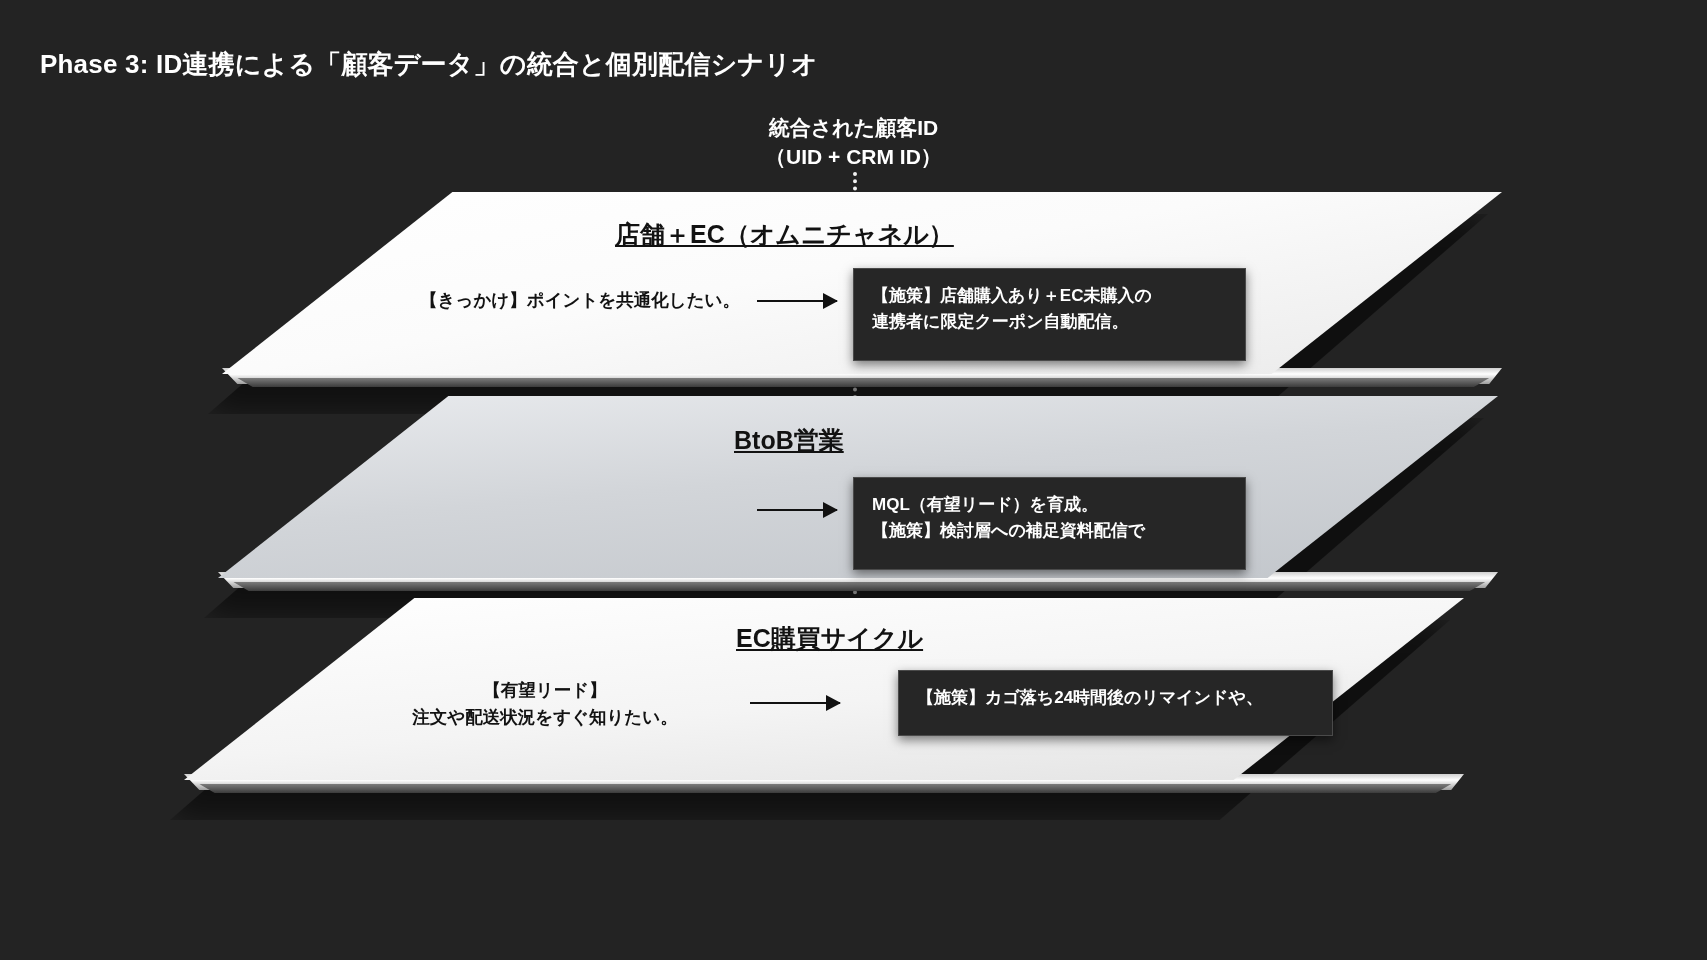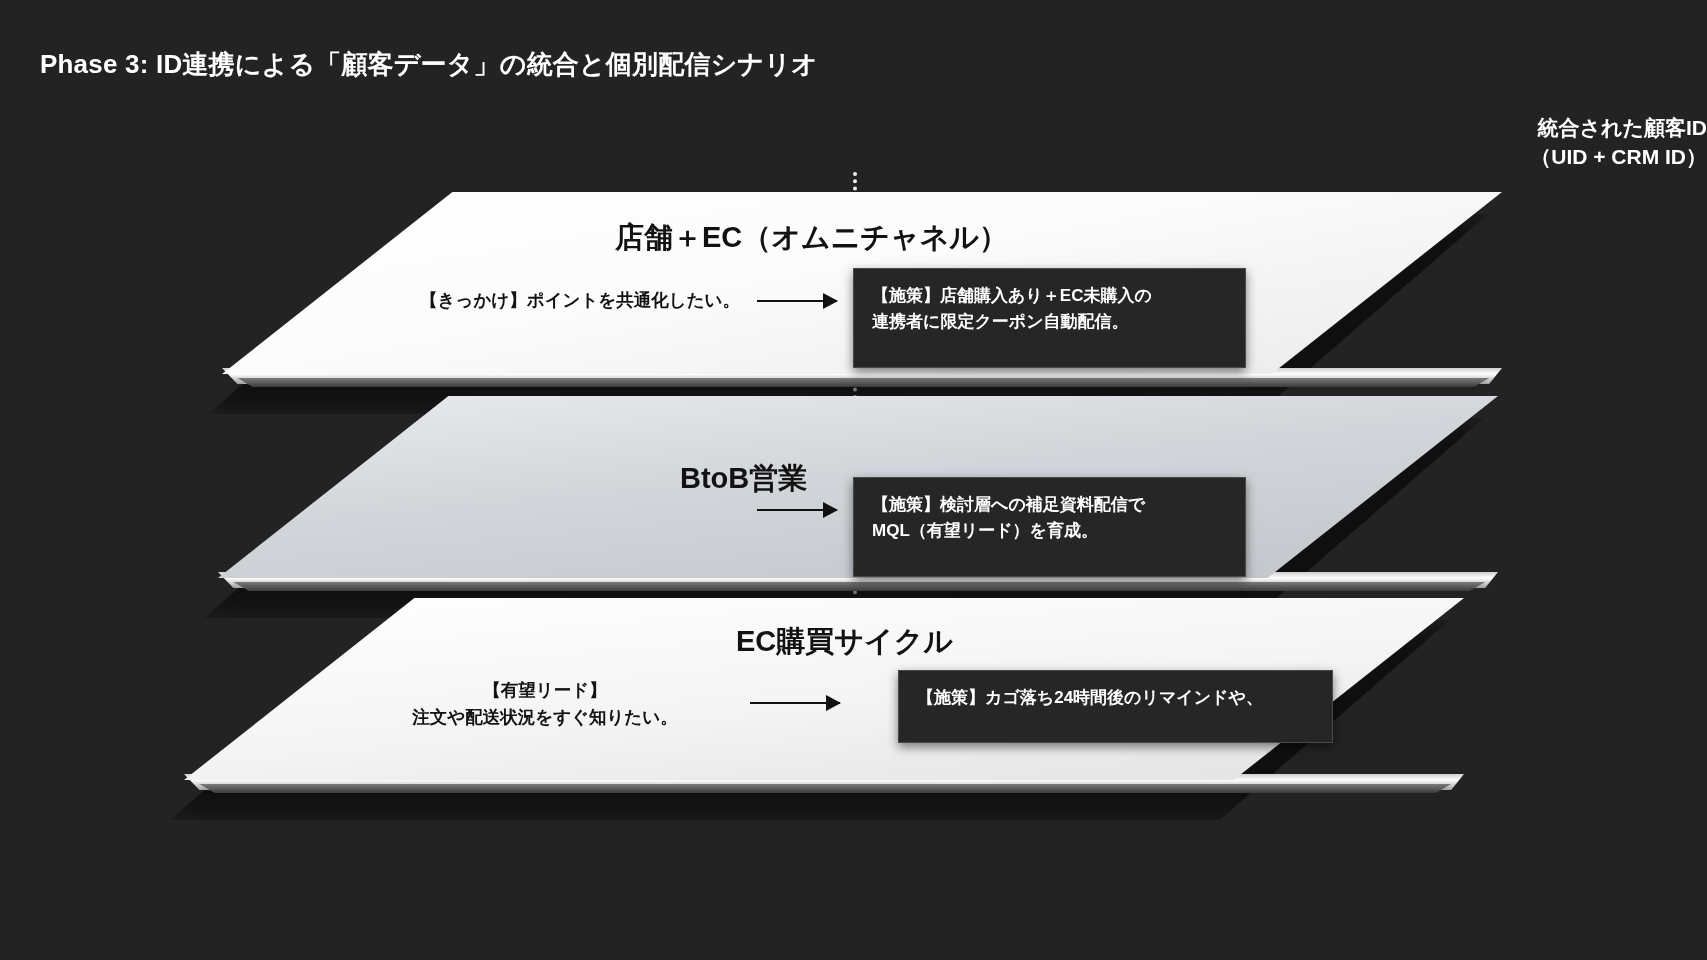--- a/index.html
+++ b/index.html
@@ -14,21 +14,21 @@
   
   .title {
     position:absolute; left:40px; top:26px;
     color:#ffffff; font-size:26px; font-weight:bold;
     letter-spacing:0.2px; white-space:nowrap;margin-top:21px;
   }
 
   
   .id-label {
     position:absolute; left:0; top:114px; width:1707px;
-    text-align:right; color:#ffffff;
+    text-align:center; color:#ffffff;
     font-size:21px; font-weight:bold; line-height:1.38;
     pointer-events:none;
   }
   .id-label .l2 { display:block; }
 
   
   .dotline {
     position:absolute;
     left:853px; width:0;
     border-left:4px dotted #f2f2f2;
@@ -64,21 +64,21 @@
     background:linear-gradient(to bottom,#7b7b7b,#3b3b3b);
   }
 
   .surface-white { background:linear-gradient(170deg,#ffffff 0%,#fbfbfb 45%,#eaeaea 100%); }
   .surface-grey  { background:linear-gradient(175deg,#e9ebee 0%,#d2d5d9 45%,#c2c6cb 100%); }
   .surface-white2{ background:linear-gradient(175deg,#ffffff 0%,#f4f4f4 55%,#e2e2e2 100%); }
 
   
   .layer-title {
     position:absolute; color:#121212;
-    font-size:29px; font-weight:bold; white-space:nowrap;
+    font-size:25px; font-weight:bold; white-space:nowrap;text-decoration:underline;
   }
   .trigger {
     position:absolute; color:#121212;
     font-size:17.5px; font-weight:bold; line-height:1.55;
     white-space:nowrap;
   }
   .trigger.right { text-align:right; }
   .trigger.center { text-align:center; }
 
   .arrow { position:absolute; height:2px; background:#111; }
@@ -89,21 +89,21 @@
     border-bottom:8px solid transparent;
     border-left:15px solid #111;
   }
 
   .measure-box {
     position:absolute;
     background:#262626;
     border:1px solid #4a4a4a;
     color:#ffffff;
     font-size:17px; font-weight:bold; line-height:1.55;
-    padding:14px 18px 31px 18px;
+    padding:14px 18px 24px 18px;
     white-space:nowrap;
     box-shadow:0 4px 10px rgba(0,0,0,0.5);
   }
 </style>
 </head>
 <body>
 
 <div id="root">
 
   <div class="title">Phase 3: ID連携による「顧客データ」の統合と個別配信シナリオ</div>
@@ -135,25 +135,25 @@
     <div>【施策】店舗購入あり＋EC未購入の</div>
     <div>連携者に限定クーポン自動配信。</div>
   </div>
 
   <div class="layer" style="left:218px; top:396px;">
     <div class="slab-shadow"></div>
     <div class="slab-edge"></div>
     <div class="slab-edge2"></div>
     <div class="slab-top surface-grey"></div>
   </div>
-  <div class="layer-title" style="left:680px; top:424px;margin-top:35px;">BtoB営業</div>
+  <div class="layer-title" style="left:734px; top:424px;">BtoB営業</div>
   <div class="arrow" style="left:757px; top:509px; width:80px;"></div>
   <div class="measure-box" style="left:853px; top:477px; width:393px;">
+    <div>MQL（有望リード）を育成。</div>
     <div>【施策】検討層への補足資料配信で</div>
-    <div>MQL（有望リード）を育成。</div>
   </div>
 
   <div class="layer" style="left:184px; top:598px;">
     <div class="slab-shadow"></div>
     <div class="slab-edge"></div>
     <div class="slab-edge2"></div>
     <div class="slab-top surface-white2"></div>
   </div>
   <div class="layer-title" style="left:688px; top:622px;margin-left:48px;">EC購買サイクル</div>
   <div class="trigger center" style="left:370px; top:677px; width:350px;">

